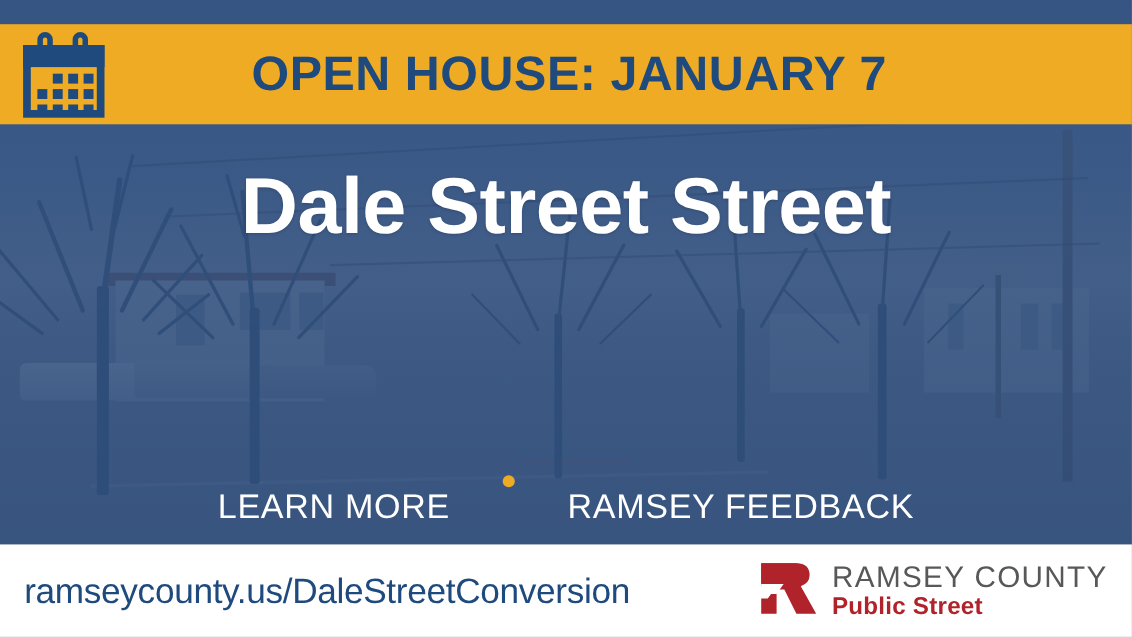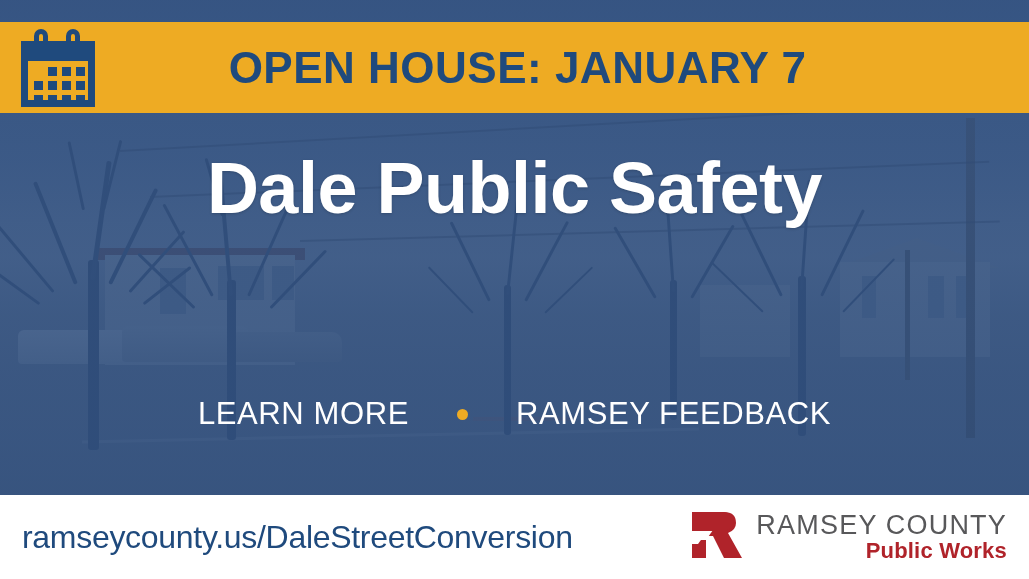--- a/index.html
+++ b/index.html
@@ -165,21 +165,21 @@
   .hero-line2{ display:block; }
 
   .cta-row{
     position:absolute; left:0; top:396px; width:1029px;
     display:flex; align-items:center; justify-content:center;
     gap:48px;
     color:#ffffff;
     font-size:31px;
     letter-spacing:.6px;
   }
-  .cta-link{ color:#ffffff; text-decoration:none; }
+  .cta-link{ color:#ffffff; text-decoration:none;margin-top:47px; }
   .cta-dot{
     width:11px; height:11px; border-radius:50%;
     background:#eeab23; flex:0 0 auto;
   }
 
   
   .footer{
     position:absolute; left:0; top:495px; width:1029px; height:84px;
     background:#ffffff;
     display:flex; align-items:center; justify-content:space-between;
@@ -190,21 +190,21 @@
     font-size:32px;
     font-weight:normal;
     letter-spacing:-.3px;
     white-space:nowrap;
   }
   .logo{
     display:flex; align-items:center; gap:12px;
   }
   .logo-mark{ flex:0 0 auto; }
   .logo-text{
-    display:flex; flex-direction:column; align-items:flex-end; gap:1px;
+    display:flex; flex-direction:column; align-items:flex-start; gap:1px;
   }
   .logo-top{
     color:#58585a; font-size:27px; letter-spacing:1.2px; line-height:1;
   }
   .logo-sub{
     color:#b0232a; font-size:22px; font-weight:bold; letter-spacing:.2px; line-height:1;
   }
 </style>
 </head>
 <body>
@@ -314,21 +314,21 @@
           </div>
         </div>
       </div>
     </div>
 
     <div class="gold-title">OPEN HOUSE: JANUARY 7</div>
   </div>
 
   <div class="hero">
     <div class="hero-title">
-      <span>Dale Public Safety</span>
+      <span>Dale Street Street</span>
     </div>
   </div>
 
   <div class="cta-row">
     <span class="cta-link">LEARN MORE</span>
     <span class="cta-dot"></span>
     <span class="cta-link">RAMSEY FEEDBACK</span>
   </div>
 
   <div class="footer">
@@ -338,18 +338,18 @@
       <span class="logo-mark">
         <svg width="54" height="50" viewBox="0 0 54 50" aria-hidden="true">
           <path d="M2 2 H34 Q46 2 46 13 Q46 20 38 23 L52 48 H34 L23 26 H16 V48 H2 Z" fill="#b0232a"></path>
           <path d="M2 20 H23 L16 30 H2 Z" fill="#ffffff"></path>
           <path d="M2 2 H32 Q44 2 44 12 Q44 19 34 21 H2 Z" fill="#b0232a"></path>
           <path d="M0 23 L16 23 L8 34 L0 34 Z" fill="#ffffff"></path>
         </svg>
       </span>
       <span class="logo-text">
         <span class="logo-top">RAMSEY COUNTY</span>
-        <span class="logo-sub">Public Works</span>
+        <span class="logo-sub">Public Street</span>
       </span>
     </div>
   </div>
 
 </div>
 
 </body></html>

